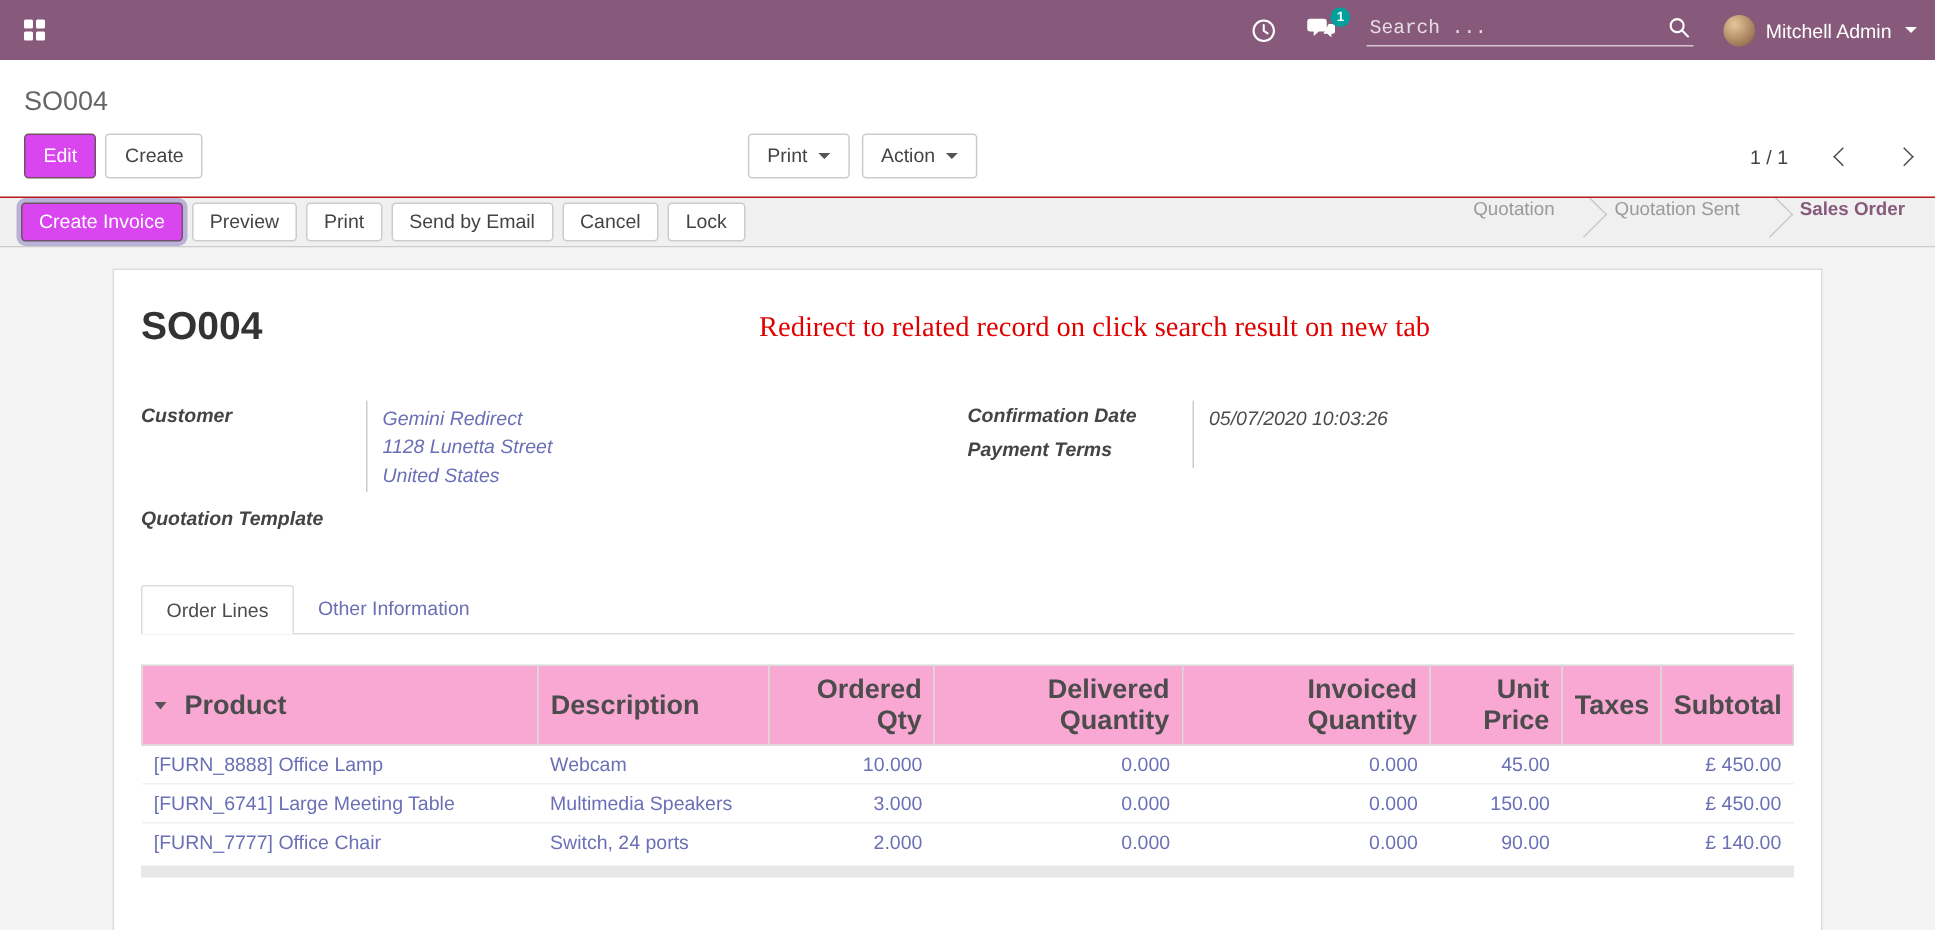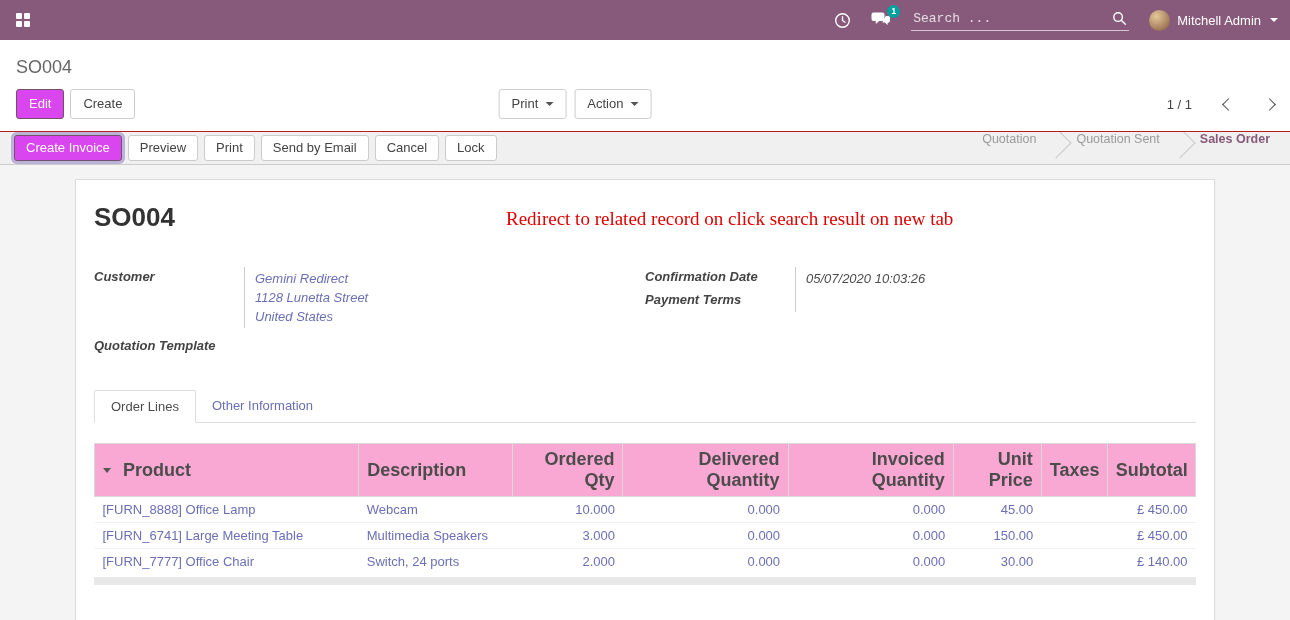--- a/index.html
+++ b/index.html
@@ -306,21 +306,21 @@
           <td class="num">150.00</td>
           <td></td>
           <td class="num">£ 450.00</td>
         </tr>
         <tr class="line-row">
           <td>[FURN_7777] Office Chair</td>
           <td>Switch, 24 ports</td>
           <td class="num">2.000</td>
           <td class="num">0.000</td>
           <td class="num">0.000</td>
-          <td class="num">30.00</td>
+          <td class="num">90.00</td>
           <td></td>
           <td class="num">£ 140.00</td>
         </tr>
       </tbody>
     </table>
     <div class="table-strip"></div>
 
   </div>
 </div>
 

